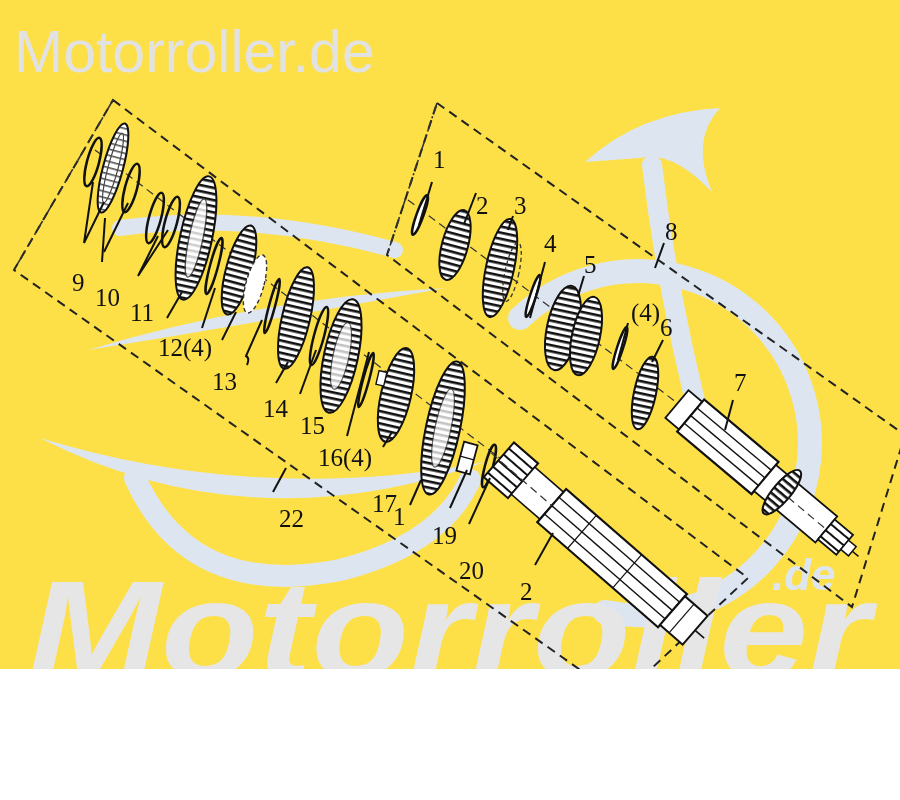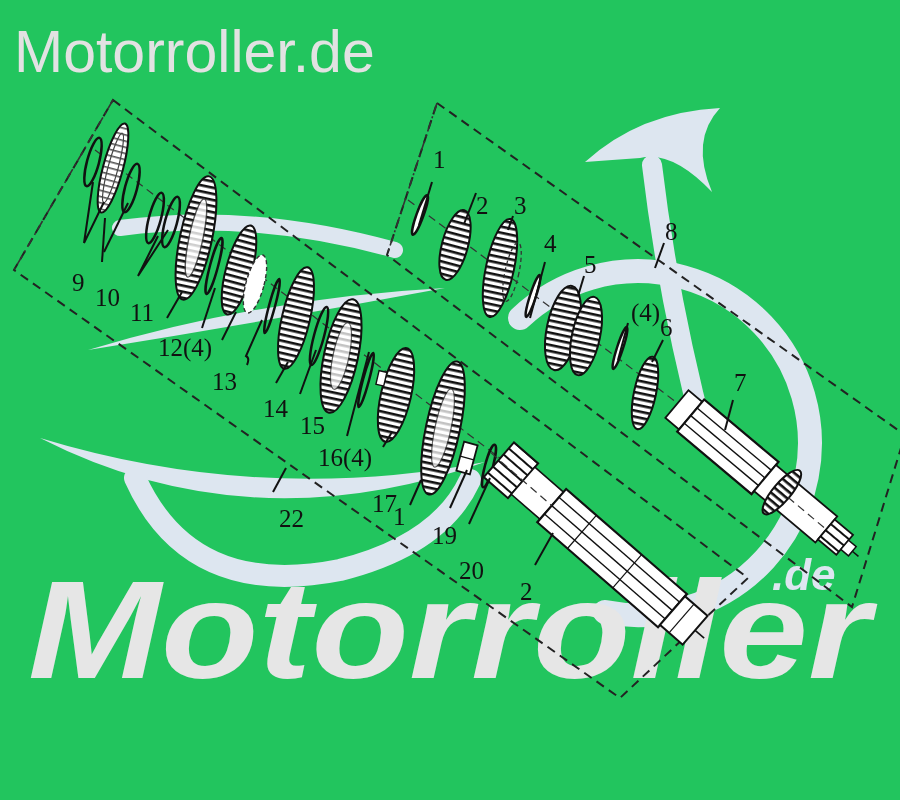--- a/index.html
+++ b/index.html
@@ -1,16 +1,16 @@
 <!DOCTYPE html>
 <html><head>
 <meta charset="utf-8">
 <style>
   html, body { margin: 0; padding: 0; background: #ffffff; }
-  #canvas { position: relative; width: 900px; height: 800px; overflow: hidden; background: #22c55e; }
+  #canvas { position: relative; width: 900px; height: 669px; overflow: hidden; background: #fde047; }
   svg { position: absolute; left: 0; top: 0; }
   .wm-top { font-family: "Liberation Sans", sans-serif; font-size: 59px; fill: #e2e2e2; }
   .wm-bottom { font-family: "Liberation Sans", sans-serif; font-size: 140px; font-style: italic; font-weight: bold; fill: #e6e6e6; }
   .wm-de { font-family: "Liberation Sans", sans-serif; font-size: 44px; font-style: italic; font-weight: bold; fill: #dde6f0; }
   .logo-fill { fill: #dde6f0; }
   .logo-stroke { fill: none; stroke: #dde6f0; stroke-linecap: round; }
   .dash { fill: none; stroke: #222; stroke-width: 2; stroke-dasharray: 9 6; }
   .dashdot { fill: none; stroke: #333; stroke-width: 1.6; stroke-dasharray: 10 4 2 4; }
   .center { fill: none; stroke: #333; stroke-width: 1.2; stroke-dasharray: 8 5; }
   .part { stroke: #111; stroke-width: 2; }

